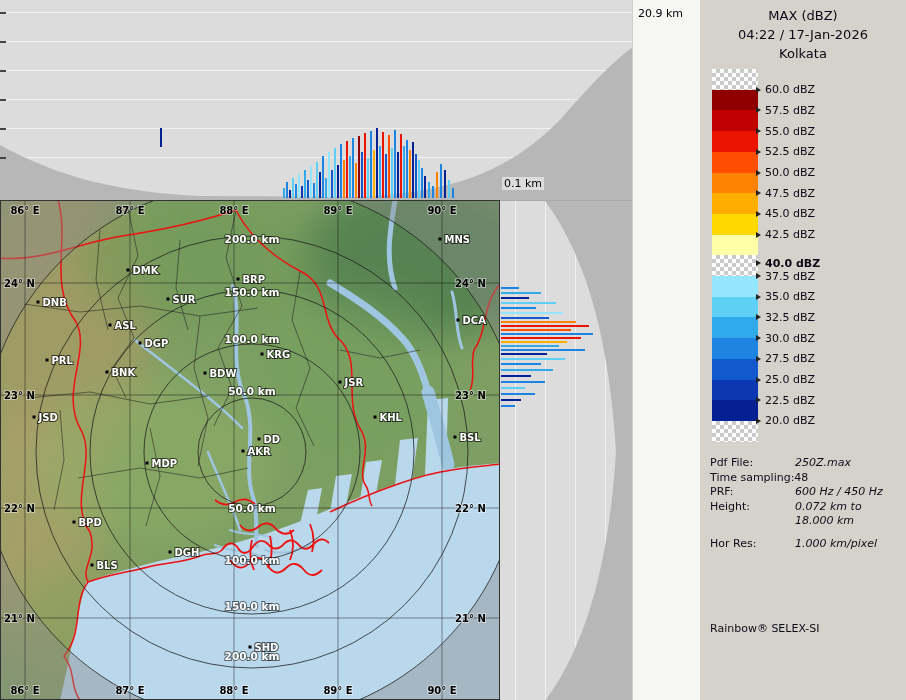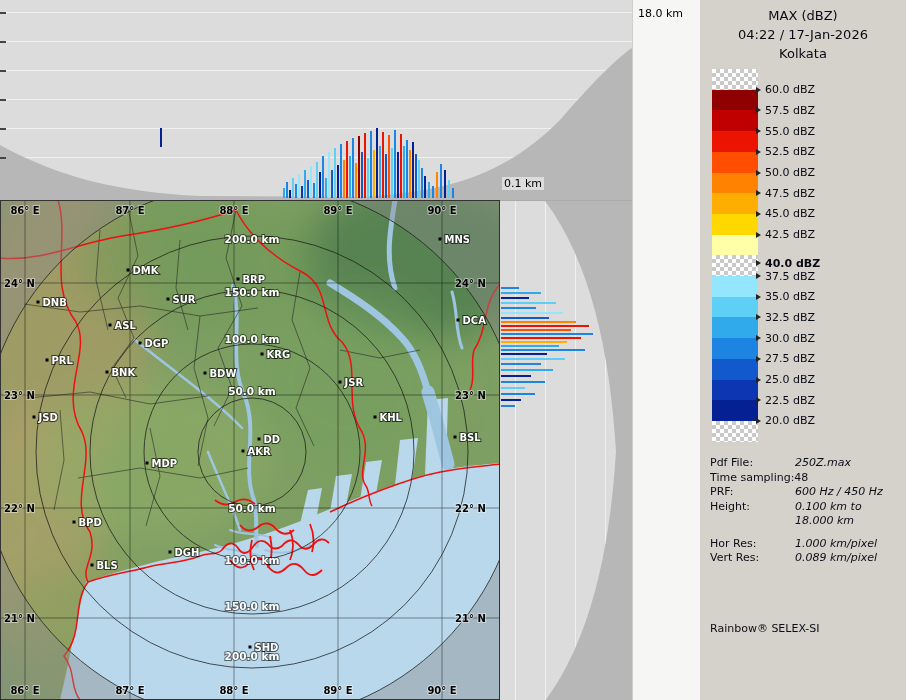--- a/index.html
+++ b/index.html
@@ -313,21 +313,21 @@
         <div class="bar-h" style="top: 180px; width: 44px; background: rgb(29, 132, 226);"></div>
         <div class="bar-h" style="top: 186px; width: 24px; background: rgb(95, 208, 245);"></div>
         <div class="bar-h" style="top: 192px; width: 34px; background: rgb(29, 132, 226);"></div>
         <div class="bar-h" style="top: 198px; width: 20px; background: rgb(5, 32, 146);"></div>
         <div class="bar-h" style="top: 204px; width: 14px; background: rgb(29, 132, 226);"></div>
       </div>
   </div>
 
   <div id="axis-strip" class="panel"></div>
 
-  <div class="axis-label" style="left:638px;top:7px">18.0 km</div>
+  <div class="axis-label" style="left:638px;top:7px">20.9 km</div>
   <div class="axis-label" style="left:502px;top:177px;background:#dcdcdc;padding:0 2px">0.1 km</div>
 
   <div id="legend-panel" class="panel">
     <div class="legend-title" style="top:8px">MAX (dBZ)</div>
     <div class="legend-title" style="top:27px">04:22 / 17-Jan-2026</div>
     <div class="legend-title" style="top:46px">Kolkata</div>
     <div id="colorbar">
         <div class="swatch checker" style="top: 69px;"></div>
         <div class="swatch" style="background: rgb(143, 0, 0); top: 89.7px;"></div>
         <div class="swatch" style="background: rgb(192, 0, 0); top: 110.4px;"></div>
@@ -423,31 +423,27 @@
         <div class="meta-row">
           <span class="meta-label">Time sampling:48</span>
           <span class="meta-value"></span>
         </div>
         <div class="meta-row">
           <span class="meta-label">PRF:</span>
           <span class="meta-value">600 Hz / 450 Hz</span>
         </div>
         <div class="meta-row">
           <span class="meta-label">Height:</span>
-          <span class="meta-value">0.100 km to</span>
+          <span class="meta-value">0.072 km to</span>
         </div>
         <div class="meta-row">
           <span class="meta-label"></span>
           <span class="meta-value">18.000 km</span>
         </div>
         <div class="meta-row gap">
           <span class="meta-label">Hor Res:</span>
           <span class="meta-value">1.000 km/pixel</span>
         </div>
-        <div class="meta-row">
-          <span class="meta-label">Vert Res:</span>
-          <span class="meta-value">0.089 km/pixel</span>
-        </div>
       </div>
     <div id="brand">Rainbow® SELEX-SI</div>
   </div>
 
 </div>
 
 </body></html>

